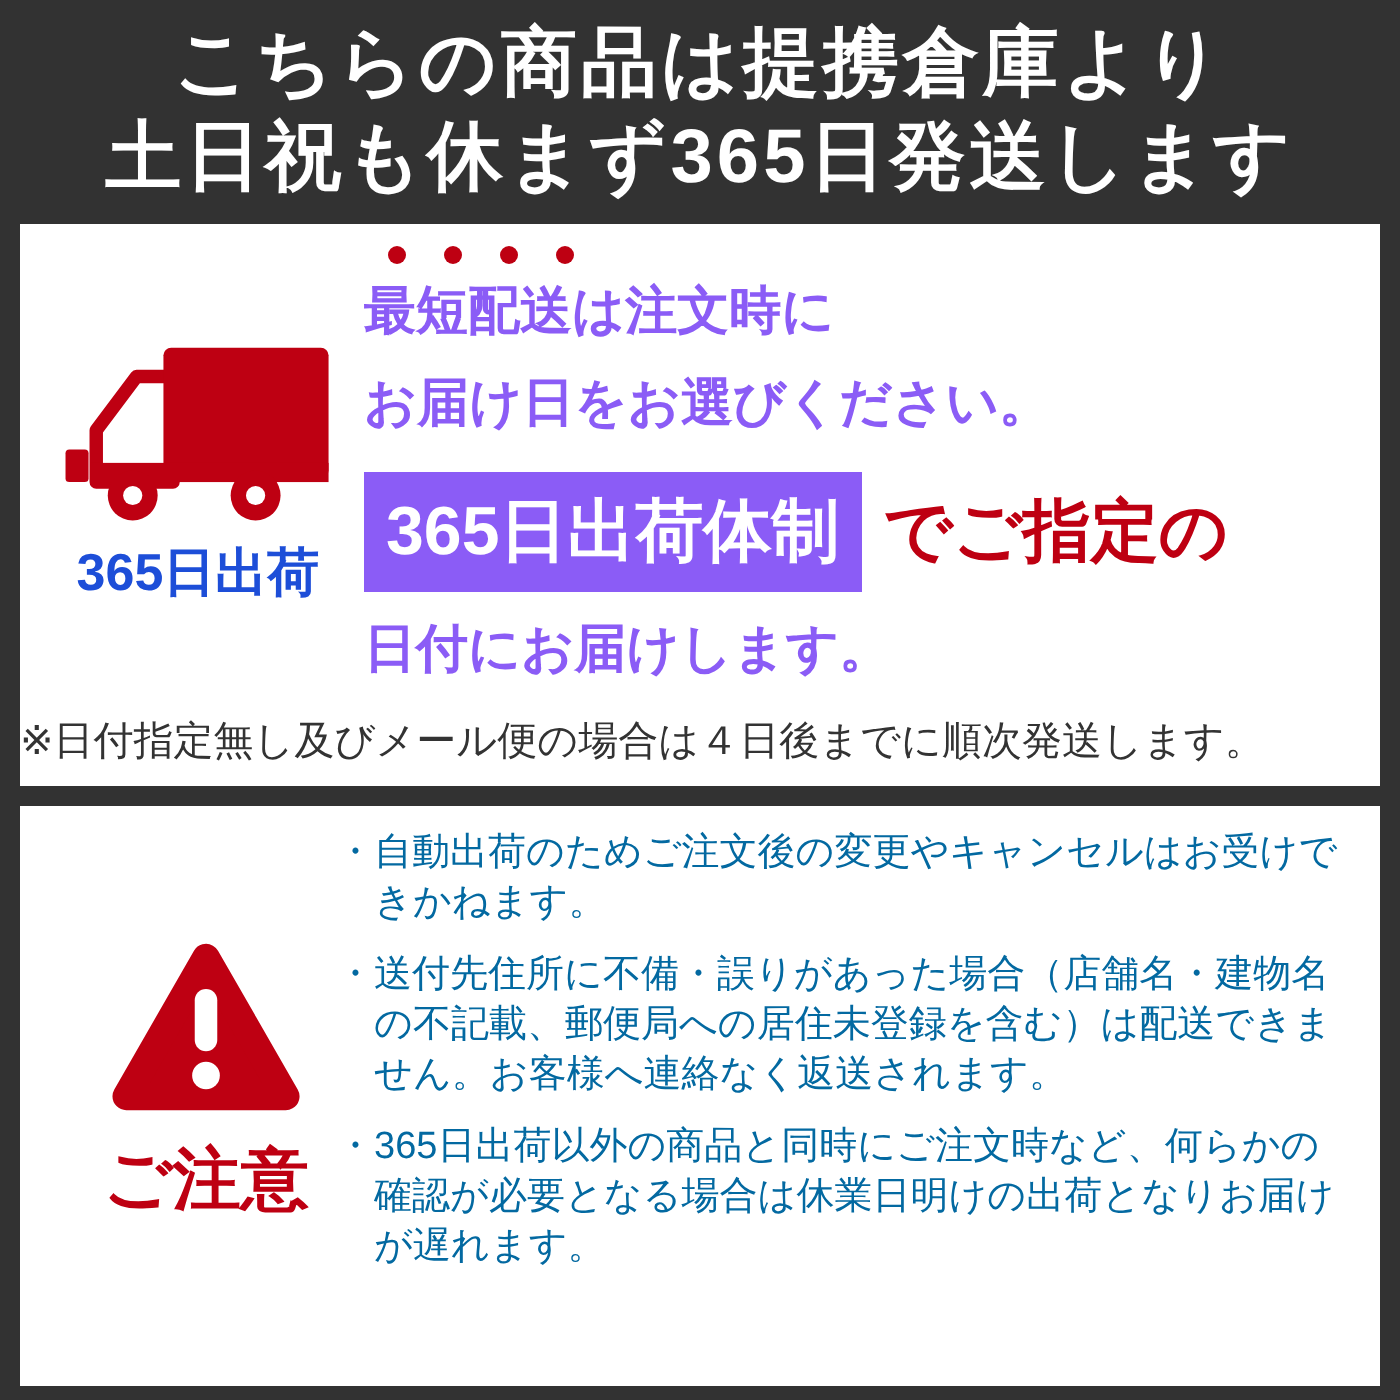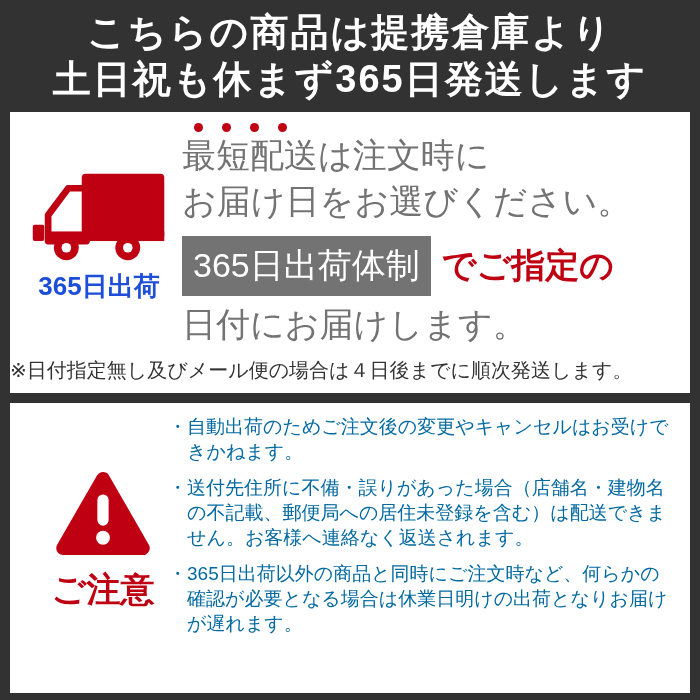--- a/index.html
+++ b/index.html
@@ -20,26 +20,26 @@
   .shipping-panel { top:112px; height:281px; }
   .caution-panel  { top:403px; height:290px; }
   
   .truck-col { position:absolute; left:14px; top:58px; width:150px; text-align:center; }
   .truck-svg { width:136px; height:96px; display:block; margin:0 auto; }
   .truck-label { font-size:26px; font-weight:bold; color:#1d4ed8; margin-top:3px; white-space:nowrap; }
   .ship-right { position:absolute; left:172px; top:10px; }
   .dots { display:flex; gap:19px; padding-left:12px; height:10px; align-items:center; }
   .dot { width:9px; height:9px; border-radius:50%; background:#be0012; }
   .headline {
-    font-size:34px; line-height:46px; font-weight:normal;
-    color:#737373; white-space:nowrap;
+    font-size:26px; line-height:46px; font-weight:bold;
+    color:#8b5cf6; white-space:nowrap;
   }
   .hl-row { display:flex; align-items:center; margin-top:12px; margin-bottom:5px; }
   .hl-box {
-    background:#737373; color:#ffffff; font-size:34px; font-weight:normal;
+    background:#8b5cf6; color:#ffffff; font-size:34px; font-weight:bold;
     padding:7px 11px; white-space:nowrap; display:inline-block;
   }
   .hl-after { font-size:34px; font-weight:bold; color:#be0012; margin-left:11px; white-space:nowrap; }
   .ship-note {
     position:absolute; bottom:9px; left:0; width:100%;
     font-size:20px; color:#333333; white-space:nowrap;
   }
   
   .caution-col { position:absolute; left:28px; top:62px; width:130px; text-align:center; }
   .warn-svg { width:104px; height:97px; display:block; margin:0 auto; }

